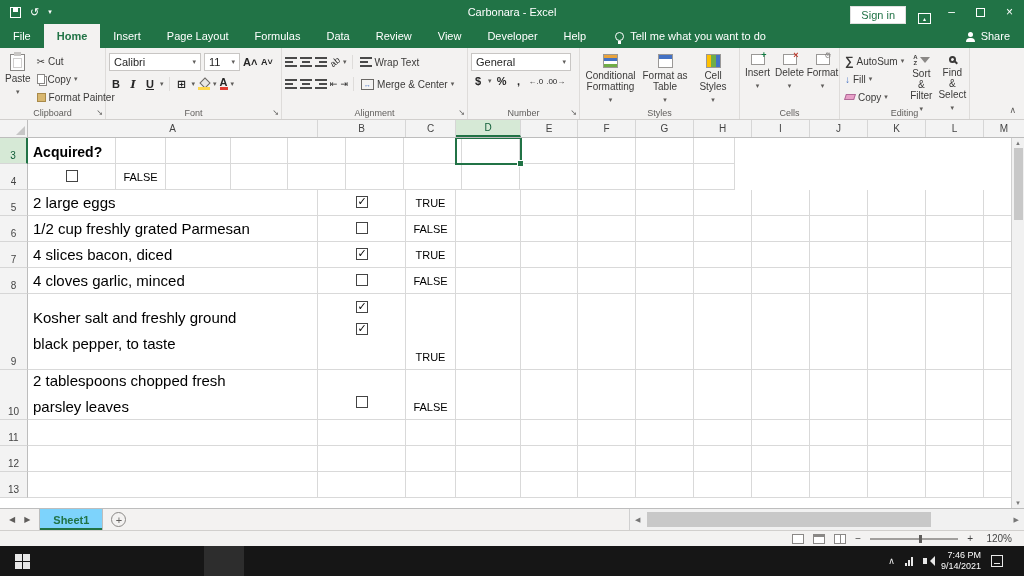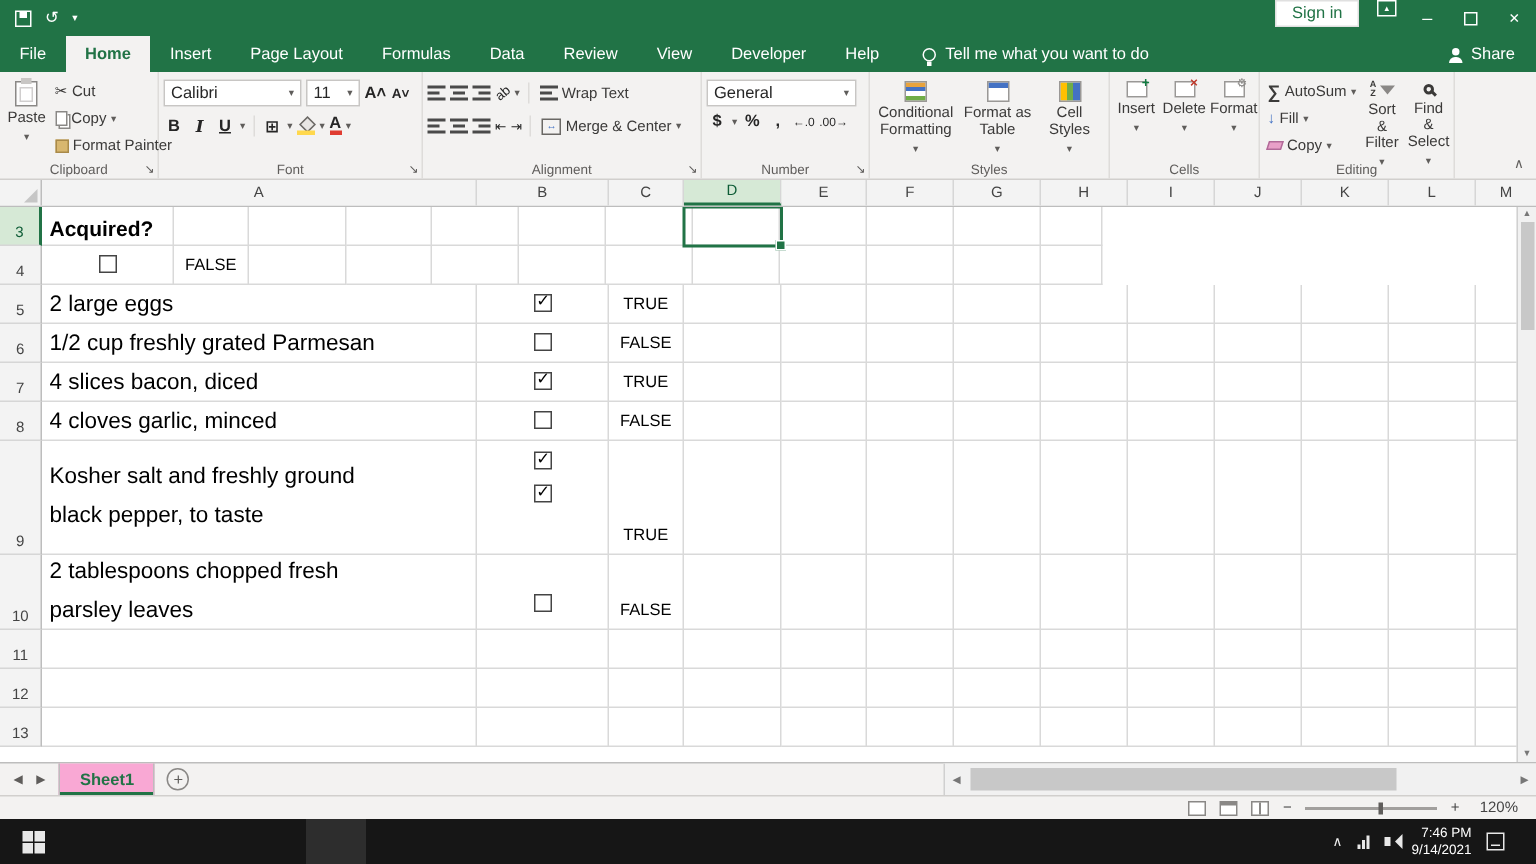--- a/index.html
+++ b/index.html
@@ -8,21 +8,21 @@
 .app{display:flex;flex-direction:column;width:1024px;height:576px}
 
 
 .titlebar{height:24px;background:#217346;color:#fff;display:flex;align-items:center;position:relative;flex:0 0 auto}
 .qat{display:flex;align-items:center;gap:9px;padding:0 10px;z-index:2}
 .saveic{width:11px;height:11px;border:1px solid #fff;position:relative}
 .saveic::before{content:"";position:absolute;top:0;left:2px;right:2px;height:4px;background:#fff}
 .undoic{font-size:11px;line-height:1}
 .qatdd{font-size:7px}
 .title-text{position:absolute;left:0;right:0;text-align:center;font-size:11px;pointer-events:none}
-.winctrl{margin-left:auto;display:flex;align-items:flex-start;height:100%;z-index:2}
+.winctrl{margin-left:auto;display:flex;align-items:flex-end;height:100%;z-index:2}
 .signin{background:#fff;color:#217346;padding:2px 10px;font-size:11px;margin-right:12px;border:1px solid #e0e0e0}
 .ribopt{width:13px;height:11px;border:1px solid #fff;display:flex;align-items:center;justify-content:center;font-size:6px;margin-right:6px}
 .wbtn{width:29px;height:24px;display:flex;align-items:center;justify-content:center;font-size:12px}
 .maxic{width:9px;height:9px;border:1px solid #fff}
 
 
 .tabrow{height:24px;background:#217346;display:flex;align-items:stretch;color:#fff;flex:0 0 auto}
 .rtab{padding:0 13px;display:flex;align-items:center;font-size:11px}
 .rtab.active{background:#f3f2f1;color:#217346;font-weight:700}
 .tellme{display:flex;align-items:center;gap:6px;margin-left:16px;font-size:11px}
@@ -112,21 +112,21 @@
 .cb.checked::after{content:"✓";position:absolute;top:-2px;left:1px;font-size:11px;font-weight:700;color:#000}
 .selcell{position:absolute;border:2px solid #217346;z-index:5}
 .selcell::after{content:"";position:absolute;right:-4px;bottom:-4px;width:5px;height:5px;background:#217346;border:1px solid #fff}
 .vscroll{position:absolute;top:18px;right:0;bottom:0;width:13px;background:#f1f1f1;border-left:1px solid #d0d0d0;display:flex;flex-direction:column;align-items:center;font-size:6px;color:#777;z-index:6;padding:2px 0}
 .vthumb{width:9px;height:72px;background:#c8c8c8;margin-top:2px}
 .vdown{margin-top:auto}
 
 
 .tabsbar{height:22px;background:#f3f2f1;display:flex;align-items:stretch;flex:0 0 auto;font-size:11px;border-top:1px solid #bdbdbd}
 .navarrs{display:flex;gap:9px;padding:0 9px;color:#5f5d5b;font-size:8px;align-items:center}
-.stab{display:flex;align-items:center;padding:0 13px;background:#f9a8d4;border-right:1px solid #bdbdbd;border-left:1px solid #bdbdbd;color:#217346;font-weight:700;box-shadow:inset 0 -2px 0 #217346}
+.stab{display:flex;align-items:center;padding:0 13px;background:#7dd3fc;border-right:1px solid #bdbdbd;border-left:1px solid #bdbdbd;color:#217346;font-weight:700;box-shadow:inset 0 -2px 0 #217346}
 .addsheet{width:15px;height:15px;border-radius:50%;border:1px solid #8a8886;color:#5f5d5b;display:flex;align-items:center;justify-content:center;font-size:11px;margin:auto 8px}
 .hscroll{margin-left:auto;display:flex;align-items:center;width:395px;background:#f1f1f1;border-left:1px solid #d0d0d0;color:#777;font-size:7px}
 .harr{padding:0 5px}
 .htrack{flex:1;height:100%;position:relative}
 .hthumb{position:absolute;left:2px;top:3px;bottom:3px;width:78%;background:#c8c8c8}
 
 
 .status{height:16px;background:#f3f2f1;border-top:1px solid #d1cfcd;display:flex;align-items:center;justify-content:flex-end;gap:9px;padding:0 12px;font-size:10px;color:#444;flex:0 0 auto}
 .viewic{width:12px;height:10px;border:1px solid #8a8886;background:#fff}
 .viewic.v2{border-top:3px solid #8a8886}
@@ -162,20 +162,21 @@
 <body>
 
 <div class="app">
 
   <div class="titlebar">
     <div class="qat">
       <span class="saveic"></span>
       <span class="undoic">↺</span>
       <span class="qatdd">▾</span>
     </div>
+    <div class="title-text">Carbonara - Excel</div>
     <div class="winctrl">
       <span class="signin">Sign in</span>
       <span class="ribopt">▴</span>
       <span class="wbtn">–</span>
       <span class="wbtn">
           <span class="maxic"></span>
         </span>
       <span class="wbtn">×</span>
     </div>
   </div>

